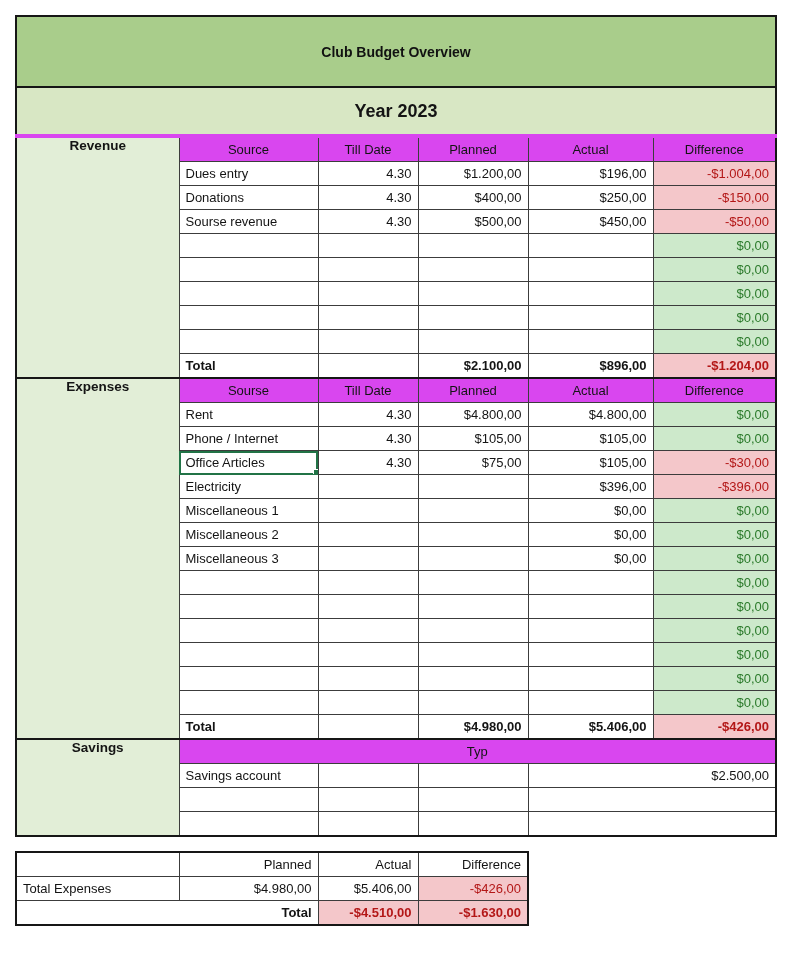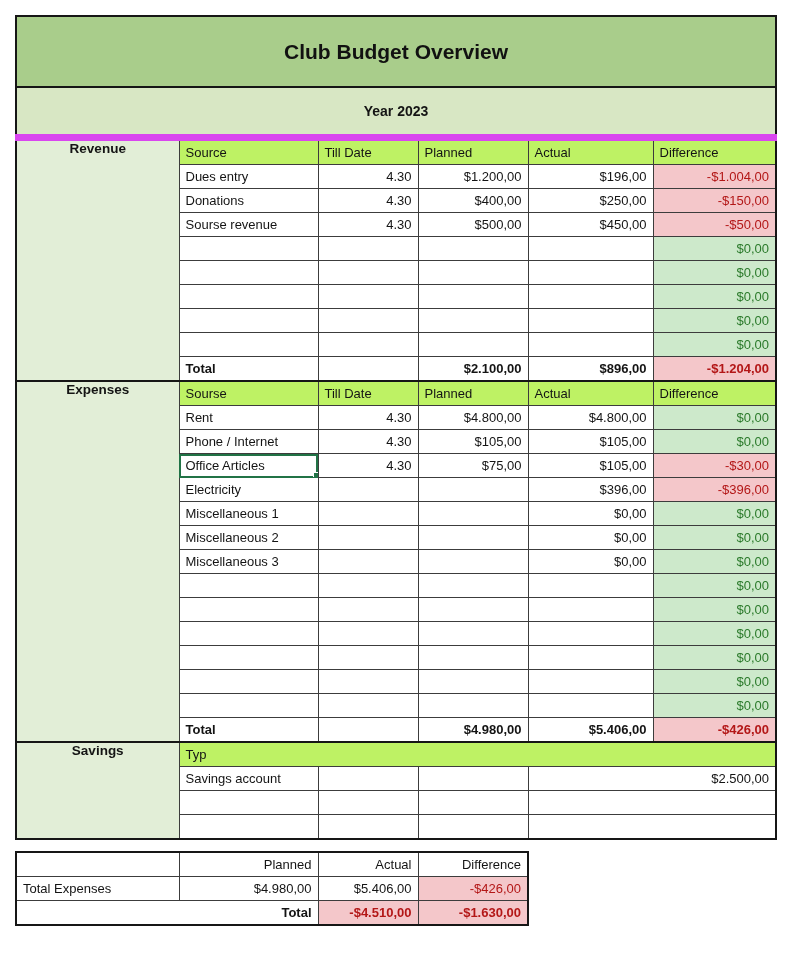--- a/index.html
+++ b/index.html
@@ -2,26 +2,26 @@
 <html><head>
 <meta charset="utf-8">
 <style>
   html,body{margin:0;padding:0;background:#ffffff;width:800px;height:975px;position:relative;
     font-family:"Liberation Sans",sans-serif;-webkit-font-smoothing:antialiased;}
   table{border-collapse:collapse;table-layout:fixed;}
   td{border:1px solid #3c3c3c;font-size:13px;color:#141414;padding:0 6px;height:23px;
      overflow:hidden;white-space:nowrap;vertical-align:middle;}
   .main{position:absolute;left:15px;top:15px;width:760px;border:2px solid #161616;}
   .summary{position:absolute;left:15px;top:851px;width:512px;border:2px solid #161616;}
-  .title-cell{background:#a9cd8b;font-size:21px;font-weight:bold;text-align:center;height:69px;
+  .title-cell{background:#a9cd8b;font-size:14px;font-weight:bold;text-align:center;height:69px;
      border-bottom:2px solid #161616;color:#111;}
-  .year-cell{background:#d8e7c4;font-size:14px;font-weight:bold;text-align:center;height:46px;
-     border-bottom:7px solid #d946ef;}
+  .year-cell{background:#d8e7c4;font-size:18px;font-weight:bold;text-align:center;height:46px;
+     border-bottom:4px solid #d946ef;}
   .seclabel{background:#e2eed7;font-weight:bold;text-align:center;vertical-align:top;font-size:13.5px;}
-  .colhead{background:#bef264;text-align:left;}
+  .colhead{background:#d946ef;text-align:center;}
   .num{text-align:right;}
   .ctr{text-align:right;}
   .good{background:#cde9cb;color:#2b7a2b;text-align:right;}
   .bad{background:#f4c7ca;color:#b31717;text-align:right;padding-left:28px;}
   .bold{font-weight:bold;}
   .sec-top td{border-top:2px solid #161616;margin-left:9px;}
   .selected{outline:2px solid #217346;outline-offset:-2px;position:relative;}
   .selected::after{content:"";position:absolute;right:-2px;bottom:-2px;width:7px;height:7px;
      background:#217346;border:1px solid #ffffff;box-sizing:border-box;}
 </style>

